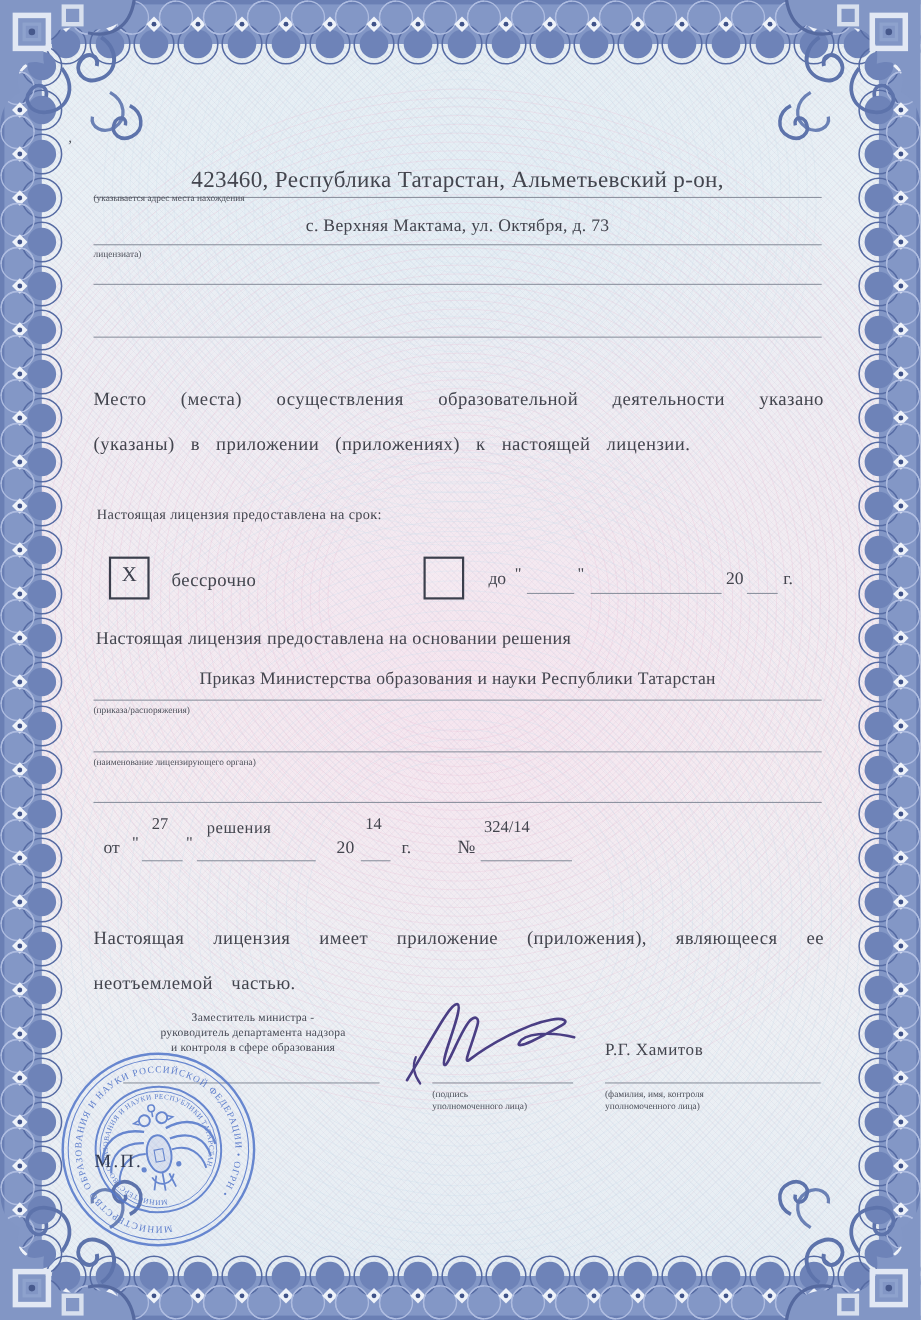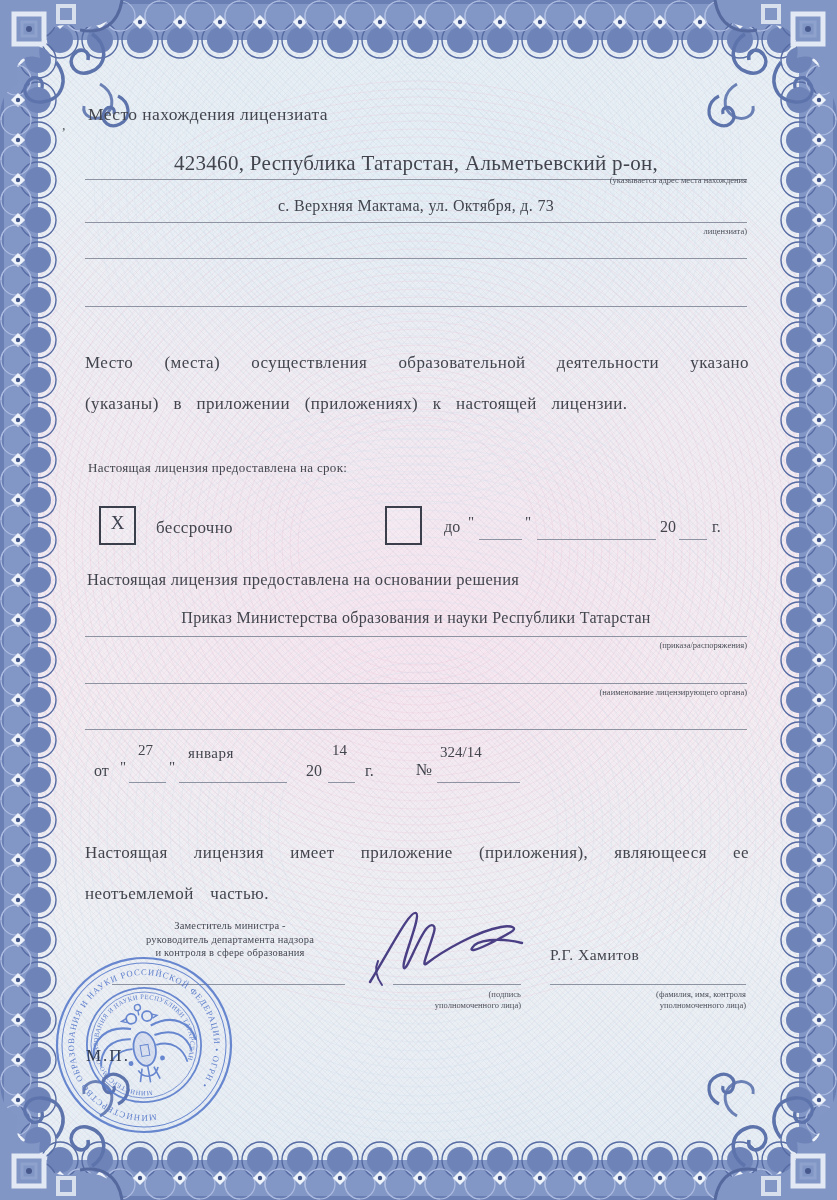--- a/index.html
+++ b/index.html
@@ -19,21 +19,21 @@
   .hatch {
     position:absolute; inset:0; z-index:1;
     background:
       repeating-linear-gradient(45deg, rgba(130,155,195,0.08) 0 1px, rgba(0,0,0,0) 1px 4px),
       repeating-linear-gradient(-45deg, rgba(200,150,180,0.07) 0 1px, rgba(0,0,0,0) 1px 4px);
   }
   svg.frame { position:absolute; left:0; top:0; z-index:2; }
   .content { position:absolute; inset:0; z-index:3; }
   .t { position:absolute; color:#43454e; white-space:nowrap; }
   .para { position:absolute; color:#43454e; text-align:justify; }
-  .cap { position:absolute; color:#4d505a; font-size:8.5px; text-align:right; line-height:11px; }
+  .cap { position:absolute; color:#4d505a; font-size:8.5px; text-align:left; line-height:11px; }
   .ul { position:absolute; border-bottom:1px solid #8d93a0; }
   .valbox { position:absolute; border-bottom:1px solid #8d93a0; text-align:center; color:#43454e; }
   .chk { position:absolute; border:2.5px solid #3b3f4c; background:rgba(255,255,255,0.12); text-align:center; color:#3d414e; }
   .sigblock { position:absolute; text-align:center; color:#474a55; }
   .sealwrap { position:absolute; z-index:3; opacity:0.88; }
   .mp { position:absolute; z-index:4; color:#333b51; letter-spacing:2px; }
 </style>
 </head>
 <body>
 
@@ -305,21 +305,20 @@
     <use href="#cornerOrn"></use>
     <use href="#cornerOrn" transform="translate(837,0) scale(-1,1)"></use>
     <use href="#cornerOrn" transform="translate(0,1200) scale(1,-1)"></use>
     <use href="#cornerOrn" transform="translate(837,1200) scale(-1,-1)"></use>
   </svg>
 
   <div class="content">
 
     <div class="t" style="left:62px; top:118px; font-size:14px; color:#565a63;">,</div>
 
-    <div class="t" style="left:88px; top:104px; font-size:17.5px; letter-spacing:0.4px;">Место нахождения лицензиата</div>
 
     <div class="valbox" style="left:85px; top:148px; width:662px; height:32px; font-size:21px; line-height:30px; letter-spacing:0.3px;">423460, Республика Татарстан, Альметьевский р-он,</div>
     <div class="cap" style="left:85px; top:175px; width:662px;">(указывается адрес места нахождения</div>
 
     <div class="valbox" style="left:85px; top:191px; width:662px; height:32px; font-size:16px; line-height:30px; letter-spacing:0.3px;">с. Верхняя Мактама, ул. Октября, д. 73</div>
     <div class="cap" style="left:85px; top:226px; width:662px;">лицензиата)</div>
 
     <div class="ul" style="left:85px; top:227px; width:662px; height:32px;"></div>
     <div class="ul" style="left:85px; top:275px; width:662px; height:32px;"></div>
 
@@ -346,21 +345,21 @@
     <div class="ul" style="left:85px; top:652px; width:662px; height:32px;"></div>
     <div class="cap" style="left:85px; top:687px; width:662px;">(наименование лицензирующего органа)</div>
     <div class="ul" style="left:85px; top:698px; width:662px; height:32px;"></div>
 
     <div class="t" style="left:94px; top:762px; font-size:16px;">от</div>
     <div class="t" style="left:120px; top:759px; font-size:15px;">"</div>
     <div class="ul" style="left:129px; top:765px; width:37px; height:18px;"></div>
     <div class="t" style="left:138px; top:742px; font-size:15px;">27</div>
     <div class="t" style="left:169px; top:759px; font-size:15px;">"</div>
     <div class="ul" style="left:179px; top:765px; width:108px; height:18px;"></div>
-    <div class="t" style="left:188px; top:745px; font-size:15px; letter-spacing:0.5px;">января</div>
+    <div class="t" style="left:188px; top:745px; font-size:15px; letter-spacing:0.5px;">решения</div>
     <div class="t" style="left:306px; top:762px; font-size:16px;">20</div>
     <div class="ul" style="left:328px; top:765px; width:27px; height:18px;"></div>
     <div class="t" style="left:332px; top:742px; font-size:15px;">14</div>
     <div class="t" style="left:365px; top:762px; font-size:16px;">г.</div>
     <div class="t" style="left:416px; top:760px; font-size:17px;">№</div>
     <div class="ul" style="left:437px; top:765px; width:83px; height:18px;"></div>
     <div class="t" style="left:440px; top:744px; font-size:15px;">324/14</div>
 
     <div class="para" style="left:85px; top:832px; width:664px; font-size:17px; line-height:41px; letter-spacing:0.4px; word-spacing:12px;">Настоящая лицензия имеет приложение (приложения), являющееся ее неотъемлемой частью.</div>
 

